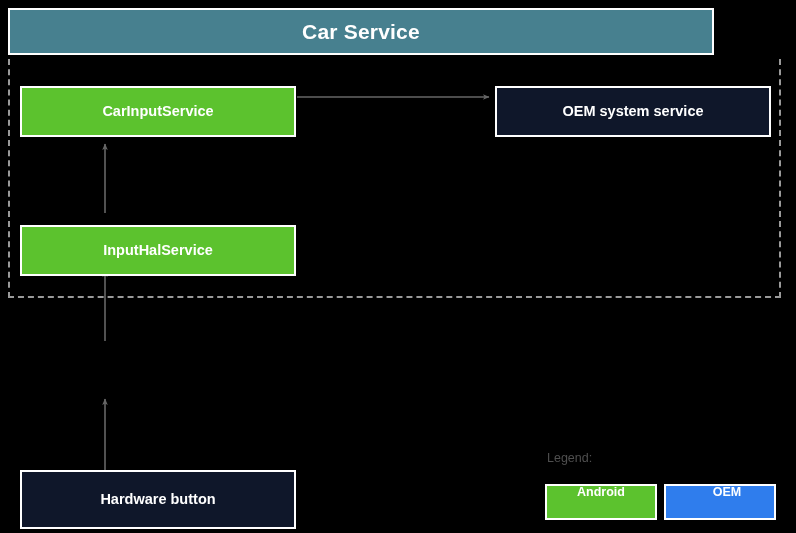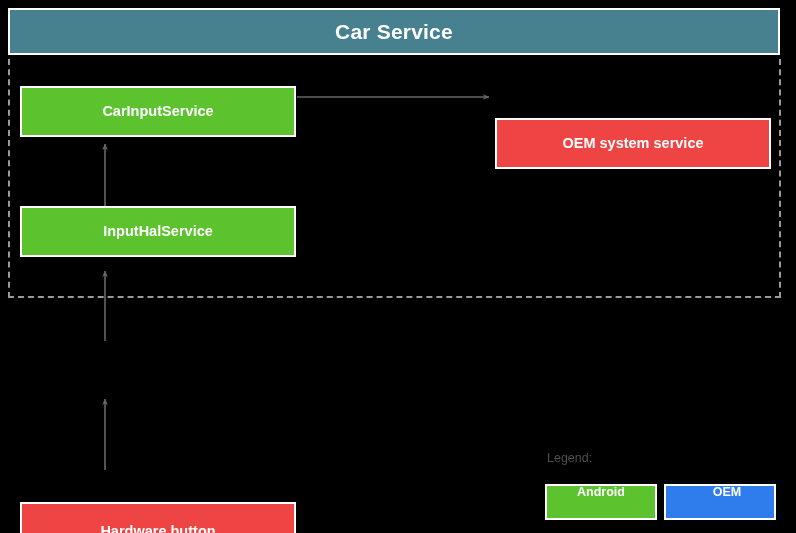--- a/index.html
+++ b/index.html
@@ -17,21 +17,21 @@
     height: 533px;
     background: #000000;
     overflow: hidden;
   }
 
   
   .car-service-header {
     position: absolute;
     left: 8px;
     top: 8px;
-    width: 772px;
+    width: 706px;
     height: 47px;
     background: #47808f;
     border: 2px solid #ffffff;
     box-sizing: border-box;
     display: flex;
     align-items: center;
     justify-content: center;
   }
   .car-service-header .title-text {
     color: #ffffff;
@@ -65,26 +65,26 @@
     text-align: left;
   }
   .node-box .node-label {
     color: #ffffff;
     font-size: 14.5px;
     font-weight: bold;
     line-height: 1.1;
     padding: 0 6px;
   }
   .node-android { background: #5cc22e; }
-  .node-oem     { background: #ef4444; margin-top: 32px; }
+  .node-oem     { background: #0f172a; }
 
   
   #node-car-input-service  { left: 20px;  top: 86px;  width: 276px; height: 51px; }
   #node-oem-system-service { left: 495px; top: 86px;  width: 276px; height: 51px; }
-  #node-input-hal-service  { left: 20px;  top: 206px; width: 276px; height: 51px; }
+  #node-input-hal-service  { left: 20px;  top: 225px; width: 276px; height: 51px; }
   #node-vehicle-hal        { left: 20px;  top: 341px; width: 276px; height: 51px; }
   #node-hardware-button    { left: 20px;  top: 470px; width: 276px; height: 59px; }
 
   
   #connectors-layer {
     position: absolute;
     left: 0;
     top: 0;
     width: 796px;
     height: 533px;

